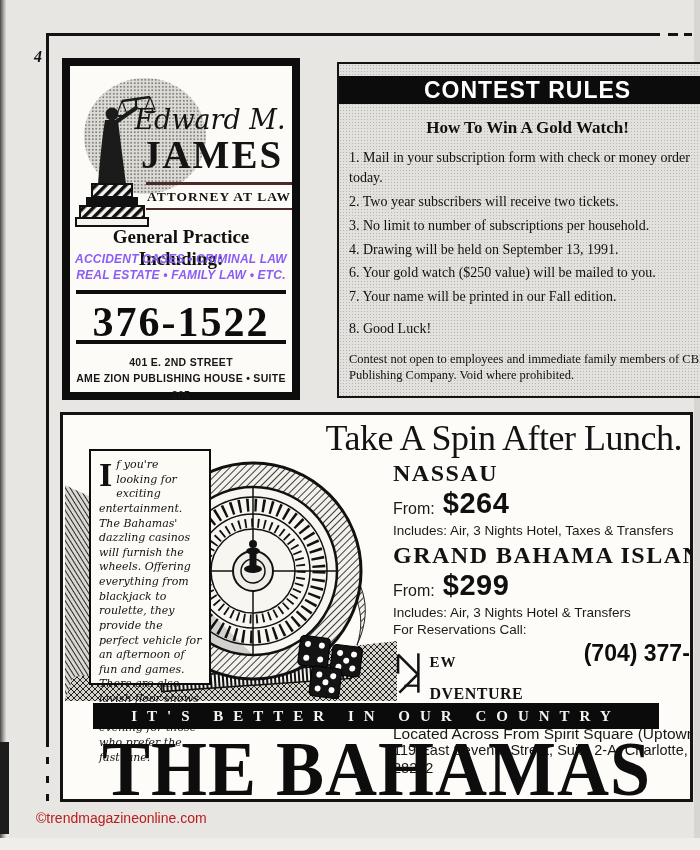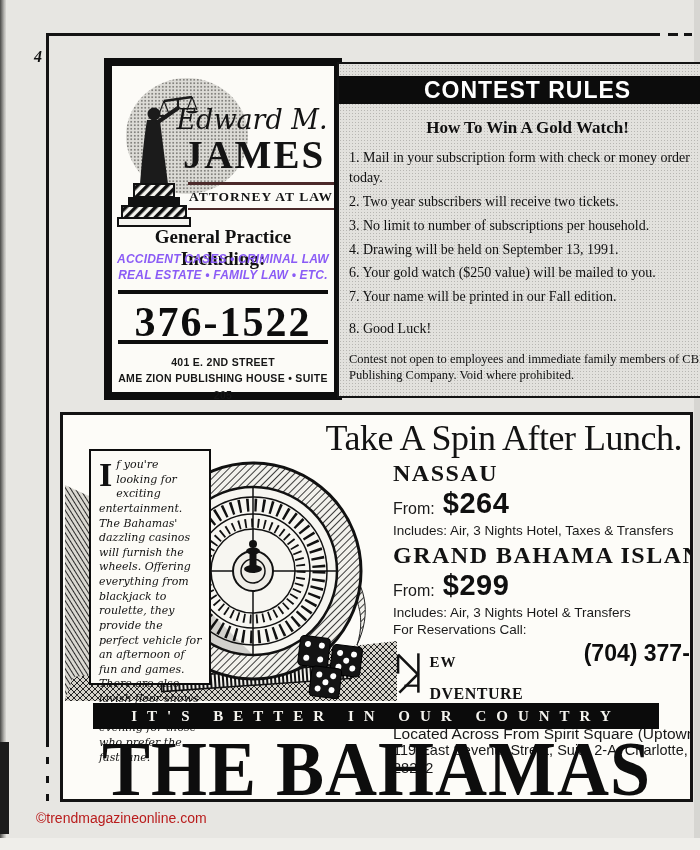--- a/index.html
+++ b/index.html
@@ -20,21 +20,21 @@
   .frame-h-d1{position:absolute;left:668px;top:33px;width:10px;height:3px;background:#131313;}
   .frame-h-d2{position:absolute;left:684px;top:33px;width:8px;height:3px;background:#131313;}
   .frame-v{position:absolute;left:46px;top:33px;width:3px;height:714px;background:#131313;}
   .frame-v-d1{position:absolute;left:46px;top:757px;width:3px;height:7px;background:#131313;}
   .frame-v-d2{position:absolute;left:46px;top:776px;width:3px;height:7px;background:#131313;}
   .frame-v-d3{position:absolute;left:46px;top:794px;width:3px;height:7px;background:#131313;}
   .page-num{position:absolute;left:34px;top:48px;font:italic bold 16px "Liberation Serif",serif;color:#111;}
   .watermark{position:absolute;left:36px;top:810px;font:14px "Liberation Sans",sans-serif;color:#b91c1c;text-align:right;}
   
   .james{position:absolute;left:62px;top:58px;width:238px;height:342px;
-    border:8px solid #0d0d0d;background:#fcfbf7;box-sizing:border-box;margin-left:42px;}
+    border:8px solid #0d0d0d;background:#fcfbf7;box-sizing:border-box;}
   .jl-circle{position:absolute;left:14px;top:12px;width:122px;height:116px;border-radius:50%;
     background-image:radial-gradient(circle,#83827e 1px,rgba(0,0,0,0) 1.25px);
     background-size:3.5px 3.5px;background-color:#dcdbd6;}
   .jl-statue{position:absolute;left:2px;top:22px;}
   .j-first{position:absolute;left:60px;top:38px;width:160px;text-align:center;
     font:italic 27px "DejaVu Serif",serif;color:#141414;}
   .j-last{position:absolute;left:62px;top:66px;width:160px;text-align:center;
     font:bold 39px "Liberation Serif",serif;letter-spacing:2px;color:#141414;}
   .j-att{position:absolute;left:76px;top:116px;width:146px;text-align:center;
     border-top:3px solid #4c2a2a;border-bottom:2px solid #4c2a2a;padding:4px 0 3px;

